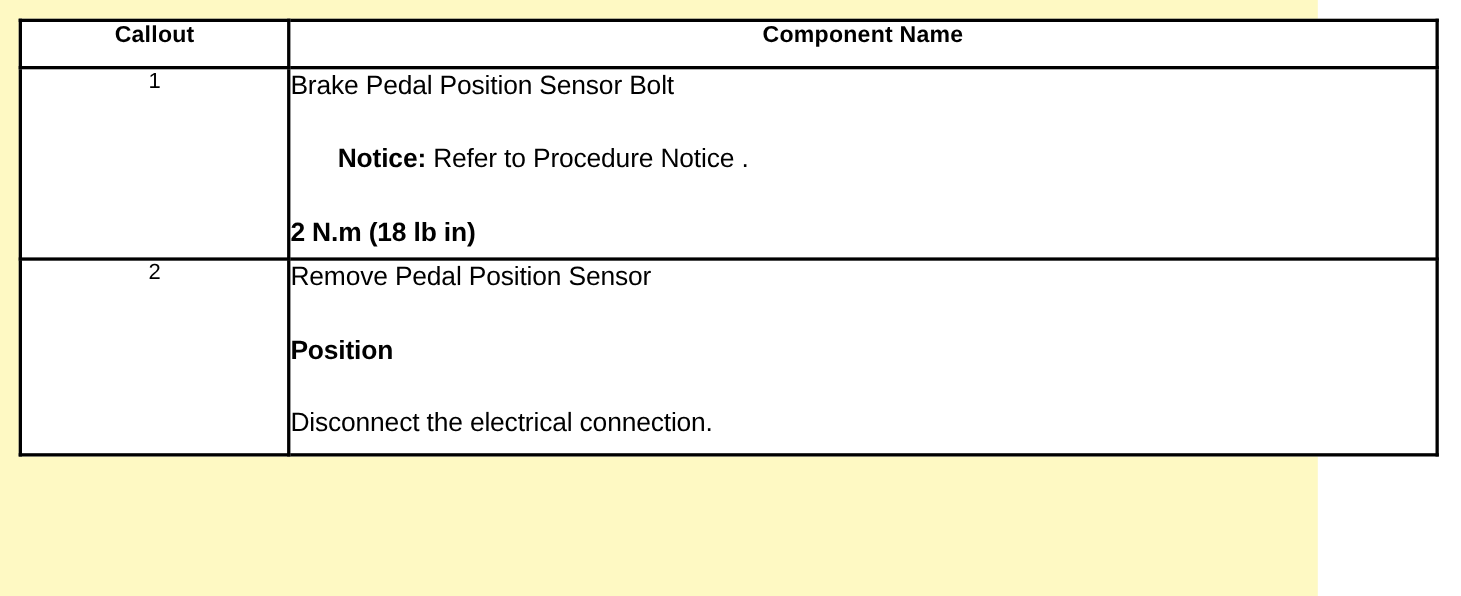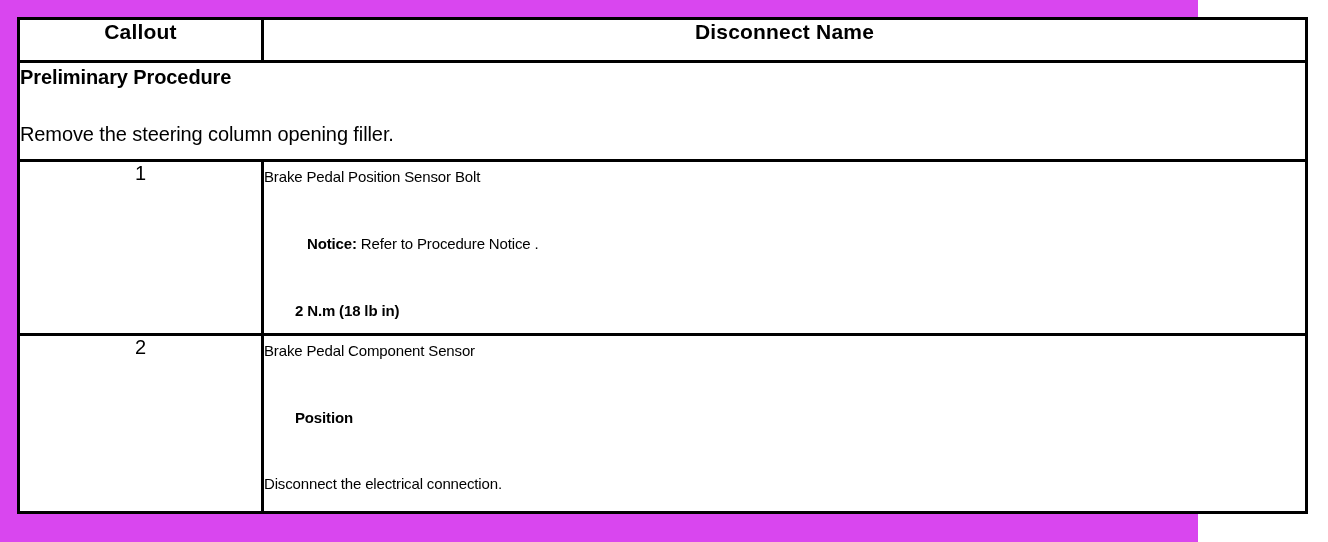--- a/index.html
+++ b/index.html
@@ -12,21 +12,21 @@
     height: 542px;
     font-family: "Liberation Sans", sans-serif;
     color: #000000;
     overflow: hidden;
   }
 
   .page {
     position: relative;
     width: 1198px;
     height: 542px;
-    background: #d946ef;
+    background: #fef9c3;
   }
 
   
   .spec-table {
     position: absolute;
     left: 17px;
     top: 17px;
     width: 1288px;          
     border-collapse: collapse;
     table-layout: fixed;
@@ -84,29 +84,28 @@
     font-weight: normal;
   }
   .body-row-1 { height: 174px; }    
   .body-row-2 { height: 178px; }    
 
   .content-cell {
     padding: 6px 0 4px 9px;
     vertical-align: top;
   }
   .content-cell .line {
-    font-size: 15px;
+    font-size: 24px;
     font-weight: normal;
     line-height: 30px;
     letter-spacing: -0.15px;
     white-space: pre;
   }
   .content-cell .line.bold {
     font-weight: bold;
-    margin-left: 31px;
   }
   .content-cell .line .b {
     font-weight: bold;
     margin-left: 43px;
   }
   .content-cell .spacer {
     height: 37px;
   }
   .content-cell .spacer.tight {
     height: 36px;
@@ -119,49 +118,42 @@
 
   <table class="spec-table">
     <colgroup>
       <col class="c-callout">
       <col class="c-name">
     </colgroup>
 
     <thead>
       <tr>
         <th class="hdr-cell">Callout</th>
-        <th class="hdr-cell">Disconnect Name</th>
+        <th class="hdr-cell">Component Name</th>
       </tr>
     </thead>
 
     <tbody>
 
-      <tr>
-        <td class="prelim-cell" colspan="2">
-          <div class="prelim-title">Preliminary Procedure</div>
-          <div class="prelim-gap"></div>
-          <div class="prelim-text">Remove the steering column opening filler.</div>
-        </td>
-      </tr>
 
       <tr class="body-row-1">
         <td class="callout-cell">1</td>
         <td class="content-cell">
           <div class="line">Brake Pedal Position Sensor Bolt</div>
           <div class="spacer"></div>
           <div class="line"><span class="b">Notice:</span><span> Refer to Procedure Notice .</span></div>
           <div class="spacer"></div>
           <div class="line bold">2 N.m (18 lb in)</div>
         </td>
       </tr>
 
       <tr class="body-row-2">
         <td class="callout-cell">2</td>
         <td class="content-cell">
-          <div class="line">Brake Pedal Component Sensor</div>
+          <div class="line">Remove Pedal Position Sensor</div>
           <div class="spacer"></div>
           <div class="line bold">Position</div>
           <div class="spacer tight"></div>
           <div class="line">Disconnect the electrical connection.</div>
         </td>
       </tr>
     </tbody>
   </table>
 
 </div>

